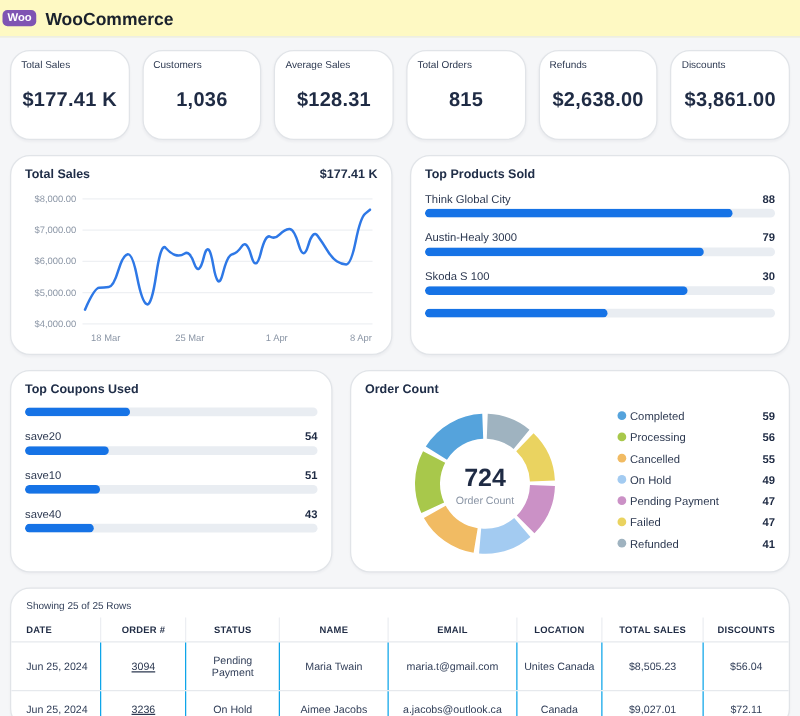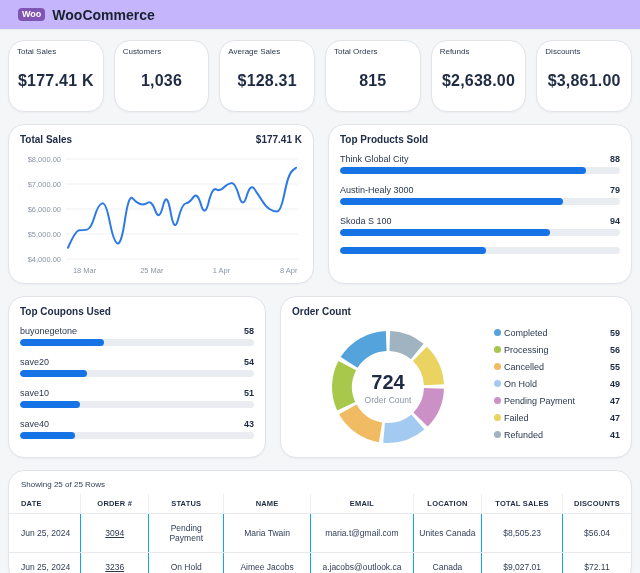--- a/index.html
+++ b/index.html
@@ -4,22 +4,22 @@
 <style>
   * { box-sizing: border-box; margin: 0; padding: 0; }
   html,body { width:640px; height:573px; overflow:hidden; }
   body {
     font-family:"Liberation Sans", sans-serif;
     background:#f5f6f8;
     color:#1f2b44;
   }
   
   .app-header{
-    height:30px; background:#c4b5fd; border-bottom:1px solid #e8eaed;
-    display:flex; align-items:center; padding:0 18px; gap:7px;
+    height:30px; background:#fef9c3; border-bottom:1px solid #e8eaed;
+    display:flex; align-items:center; padding:0 2px; gap:7px;
   }
   .woo-logo{
     background:#7f54b3; color:#fff; font-weight:bold; font-size:9px;
     padding:2px 4px; border-radius:4px; line-height:1;
   }
   .app-title{ font-size:14px; font-weight:bold; color:#1a212c; }
 
   .page{ padding:10px 8px 0 8px; }
 
   .card{
@@ -159,21 +159,21 @@
               <span class="hbar-label">Austin-Healy 3000</span>
               <span class="hbar-value">79</span>
             </div>
             <div class="hbar-track">
               <div class="hbar-fill" style="width: 79.5%;"></div>
             </div>
           </div>
           <div class="hbar-item">
             <div class="hbar-top">
               <span class="hbar-label">Skoda S 100</span>
-              <span class="hbar-value">94</span>
+              <span class="hbar-value">30</span>
             </div>
             <div class="hbar-track">
               <div class="hbar-fill" style="width: 75%;"></div>
             </div>
           </div>
           <div class="hbar-item">
             <div class="hbar-track">
               <div class="hbar-fill" style="width: 52%;"></div>
             </div>
           </div>
@@ -181,24 +181,20 @@
     </div>
   </div>
 
   <div class="charts-row">
     <div class="card chart-card tall">
       <div class="card-head">
         <span class="card-title">Top Coupons Used</span>
       </div>
       <div class="hbar-list" id="coupons-list">
           <div class="hbar-item">
-            <div class="hbar-top">
-              <span class="hbar-label">buyonegetone</span>
-              <span class="hbar-value">58</span>
-            </div>
             <div class="hbar-track">
               <div class="hbar-fill" style="width: 36%;"></div>
             </div>
           </div>
           <div class="hbar-item">
             <div class="hbar-top">
               <span class="hbar-label">save20</span>
               <span class="hbar-value">54</span>
             </div>
             <div class="hbar-track">

